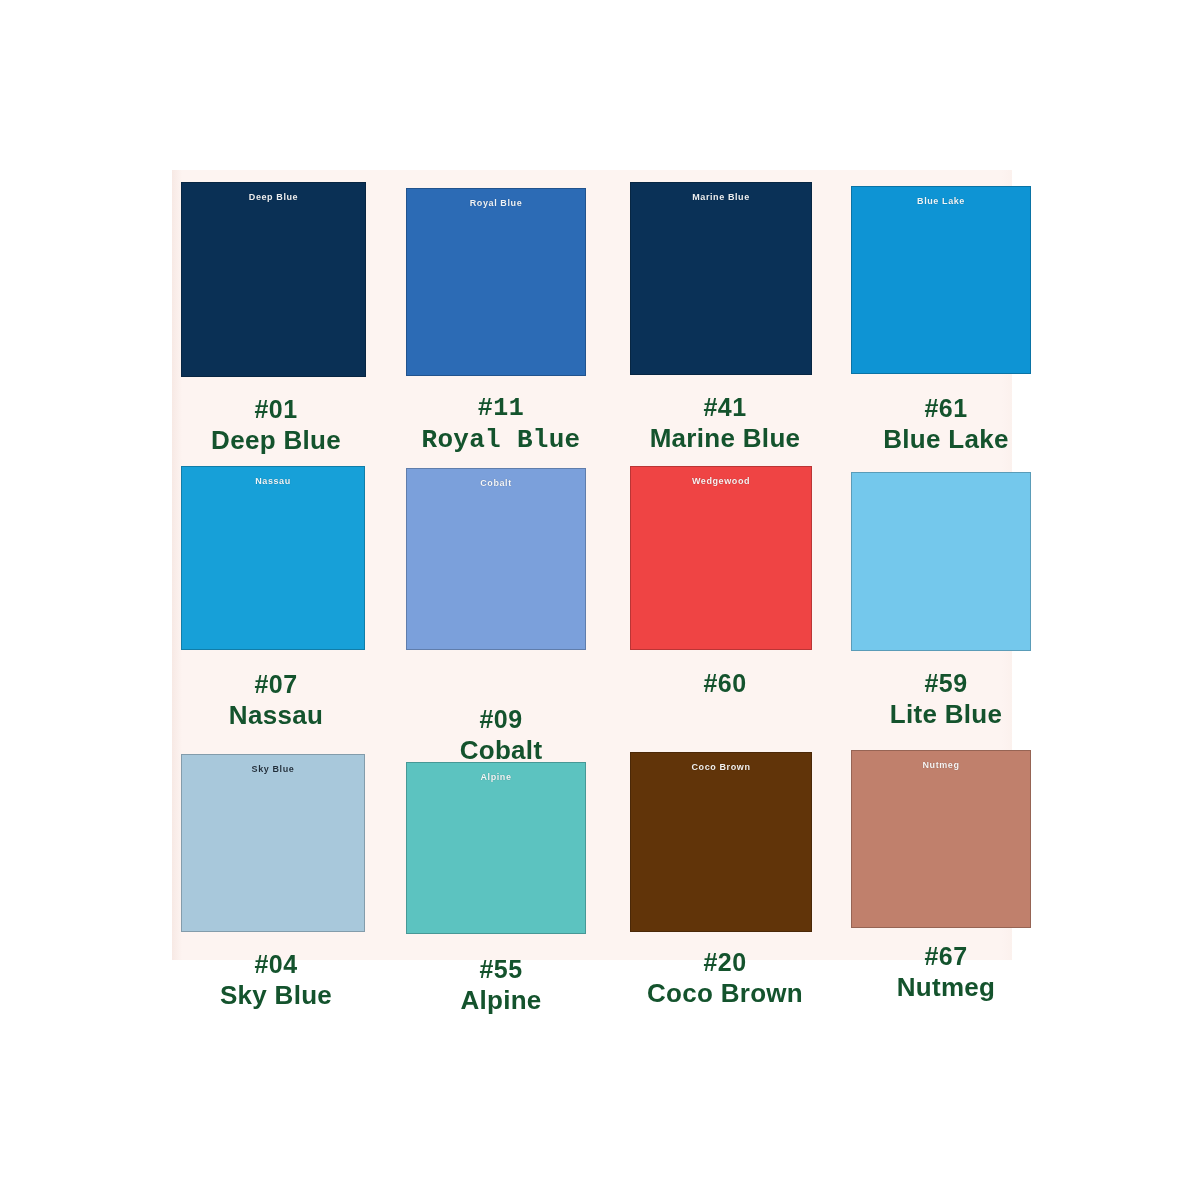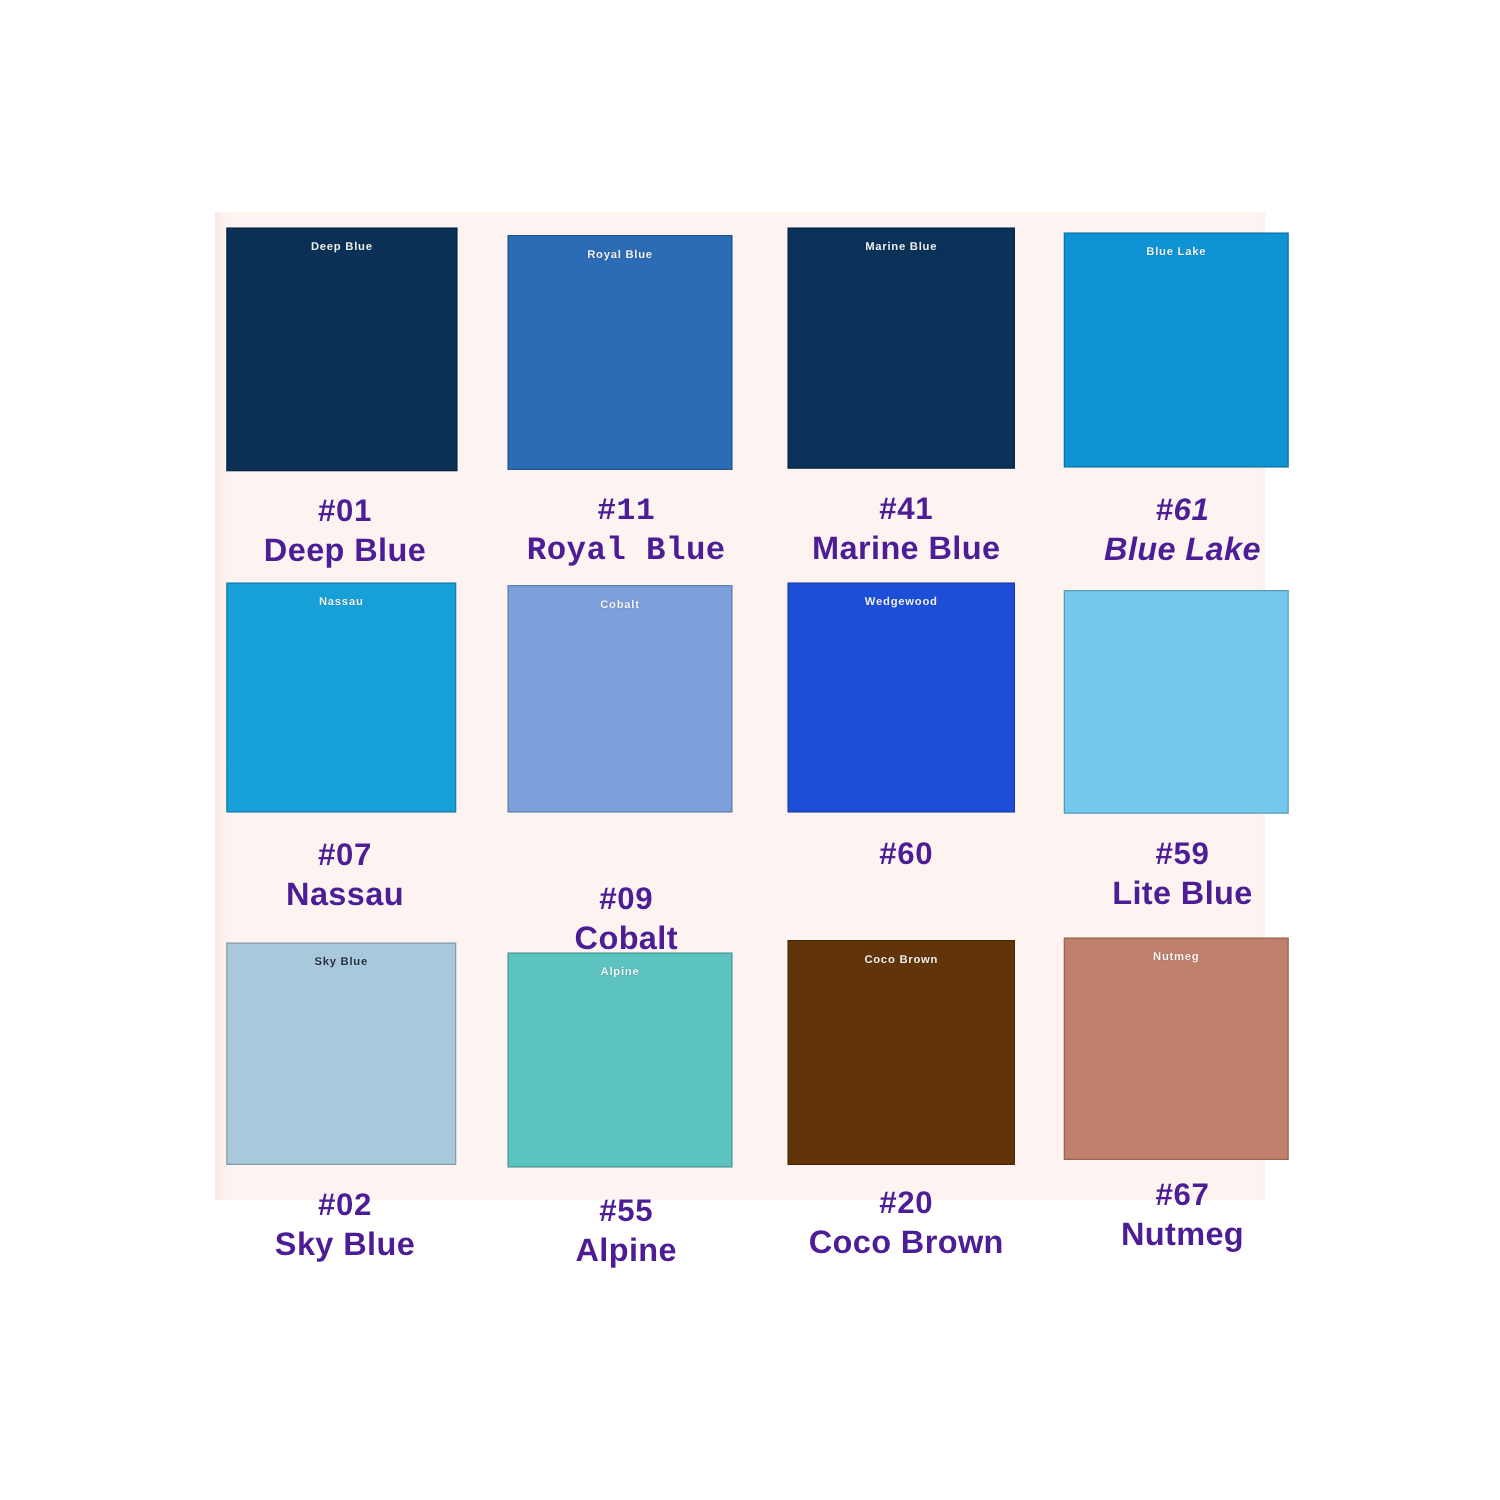--- a/index.html
+++ b/index.html
@@ -69,21 +69,21 @@
   }
   .chip-label.dark {
     color: #14212e;
     text-shadow: 0 0 1px rgba(255,255,255,0.35);
   }
 
   .caption {
     position: absolute;
     width: 100%;
     text-align: center;
-    color: #4c1d95;
+    color: #14532d;
     font-family: "Liberation Sans", sans-serif;
     font-weight: bold;
   }
   .caption .code {
     display: block;
     font-size: 25px;
     line-height: 30px;
     letter-spacing: 0.5px;
   }
   .caption .cname {
@@ -151,21 +151,21 @@
       <div class="caption" style="top:210px;">
         <span class="code">#41</span>
         <span class="cname">Marine Blue</span>
       </div>
     </div>
 
     <div class="cell" style="left:851px; top:186px; width:190px;">
       <div class="chip" style="width: 180px; height: 188px; background-color: rgb(14, 148, 212);">
         <div class="chip-label">Blue Lake</div>
       </div>
-      <div class="caption" style="top:207px;font-style:italic;">
+      <div class="caption" style="top:207px;">
         <span class="code">#61</span>
         <span class="cname">Blue Lake</span>
       </div>
     </div>
 
     <div class="cell" style="left:181px; top:466px; width:190px;">
       <div class="chip" style="width: 184px; height: 184px; background-color: rgb(23, 160, 216);">
         <div class="chip-label">Nassau</div>
       </div>
       <div class="caption" style="top:203px;">
@@ -178,21 +178,21 @@
       <div class="chip" style="width: 180px; height: 182px; background-color: rgb(123, 160, 219);">
         <div class="chip-label">Cobalt</div>
       </div>
       <div class="caption" style="top:200px;margin-top:36px;">
         <span class="code">#09</span>
         <span class="cname">Cobalt</span>
       </div>
     </div>
 
     <div class="cell" style="left:630px; top:466px; width:190px;">
-      <div class="chip" style="width: 182px; height: 184px; background-color: #1d4ed8;">
+      <div class="chip" style="width: 182px; height: 184px; background-color: #ef4444;">
         <div class="chip-label">Wedgewood</div>
       </div>
       <div class="caption" style="top:202px;">
         <span class="code">#60</span>
       </div>
     </div>
 
     <div class="cell" style="left:851px; top:472px; width:190px;">
       <div class="chip" style="width: 180px; height: 179px; background-color: rgb(116, 200, 236);">
         
@@ -201,21 +201,21 @@
         <span class="code">#59</span>
         <span class="cname">Lite Blue</span>
       </div>
     </div>
 
     <div class="cell" style="left:181px; top:754px; width:190px;">
       <div class="chip" style="width: 184px; height: 178px; background-color: rgb(168, 200, 219);">
         <div class="chip-label dark">Sky Blue</div>
       </div>
       <div class="caption" style="top:195px;">
-        <span class="code">#02</span>
+        <span class="code">#04</span>
         <span class="cname">Sky Blue</span>
       </div>
     </div>
 
     <div class="cell" style="left:406px; top:762px; width:190px;">
       <div class="chip" style="width: 180px; height: 172px; background-color: rgb(92, 195, 192);">
         <div class="chip-label">Alpine</div>
       </div>
       <div class="caption" style="top:192px;">
         <span class="code">#55</span>

